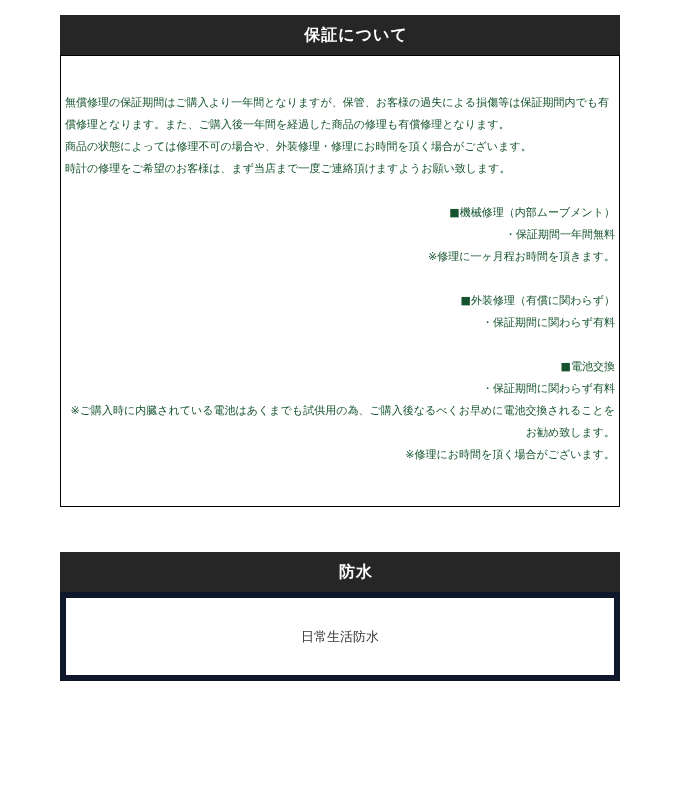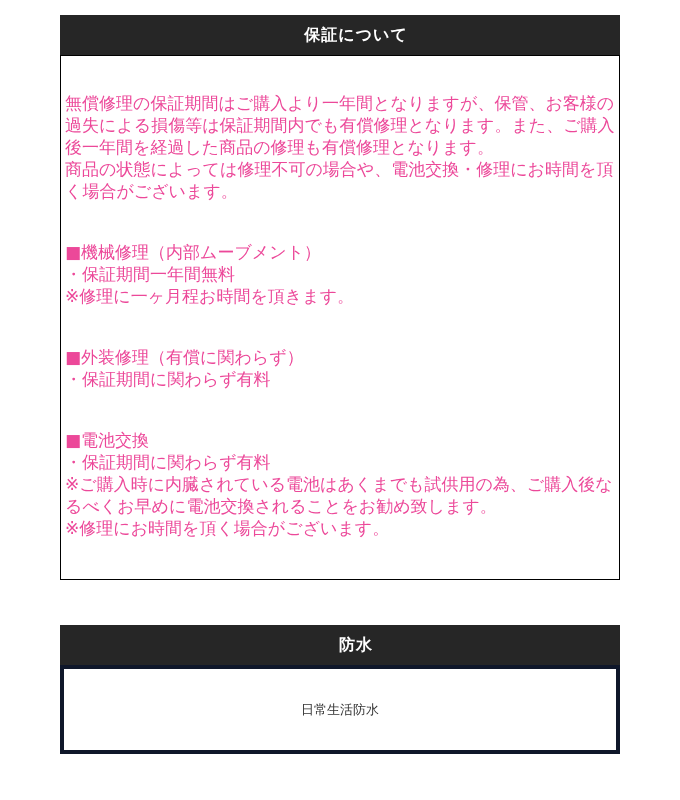--- a/index.html
+++ b/index.html
@@ -21,50 +21,51 @@
     font-size: 16px;
     font-weight: bold;
     text-align: center;
     letter-spacing: 1px;
     padding-left: 32px;
   }
   .warranty-box {
     border: 1px solid #000000;
     background: #ffffff;
     padding: 36px 4px 40px 4px;
-    font-size: 17px;
+    font-size: 11px;
     line-height: 22px;
-    color: #ec4899;
+    color: #14532d;
   }
   .warranty-box p { margin: 0; }
-  .repair-section { margin-top: 39px; }
+  .repair-section { margin-top: 22px; text-align: right; }
   .waterproof-wrap { margin-top: 45px; }
   .waterproof-box {
-    border: 4px solid #0f172a;
+    border: 6px solid #0f172a;
     background: #ffffff;
     height: 89px;
     display: flex;
     align-items: center;
     justify-content: center;
     font-size: 13px;
     color: #333333;
   }
 </style>
 </head>
 <body>
 
 <div class="content-col">
 
   <div>
     <div class="section-bar">
       <span>保証について</span>
     </div>
     <div class="warranty-box">
       <p>無償修理の保証期間はご購入より一年間となりますが、保管、お客様の過失による損傷等は保証期間内でも有償修理となります。また、ご購入後一年間を経過した商品の修理も有償修理となります。</p>
-      <p>商品の状態によっては修理不可の場合や、電池交換・修理にお時間を頂く場合がございます。</p>
+      <p>商品の状態によっては修理不可の場合や、外装修理・修理にお時間を頂く場合がございます。</p>
+      <p>時計の修理をご希望のお客様は、まず当店まで一度ご連絡頂けますようお願い致します。</p>
 
       <div class="repair-section">
         <p>■機械修理（内部ムーブメント）</p>
         <p>・保証期間一年間無料</p>
         <p>※修理に一ヶ月程お時間を頂きます。</p>
       </div>
 
       <div class="repair-section">
         <p>■外装修理（有償に関わらず）</p>
         <p>・保証期間に関わらず有料</p>

